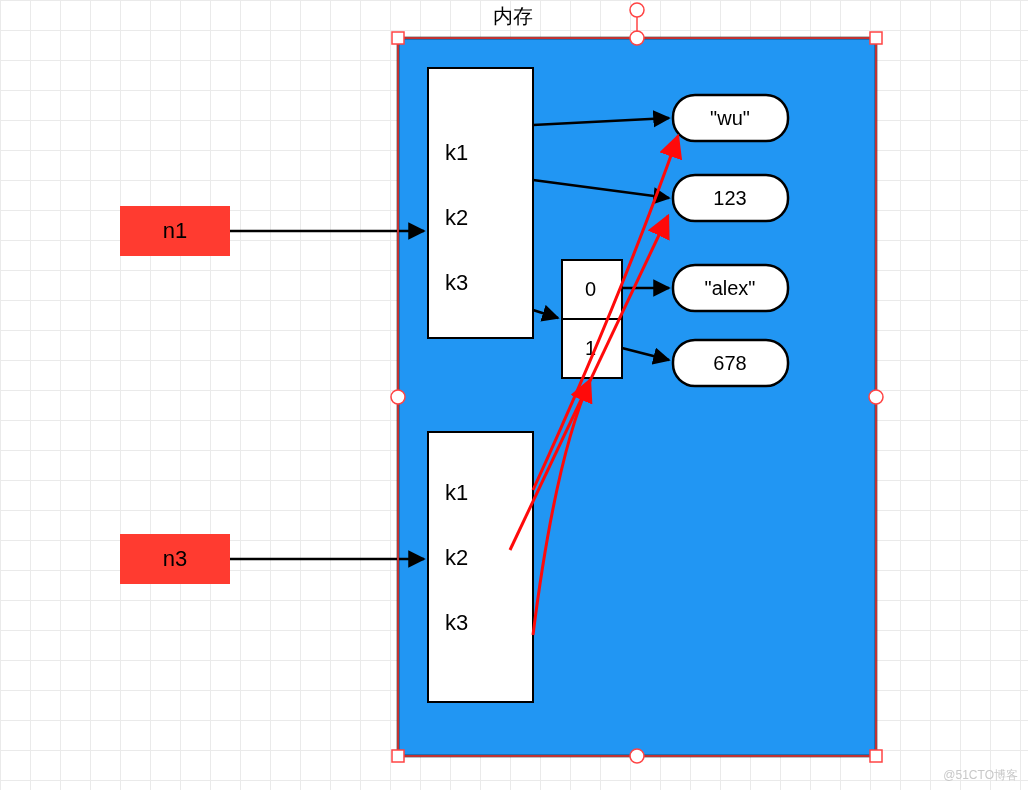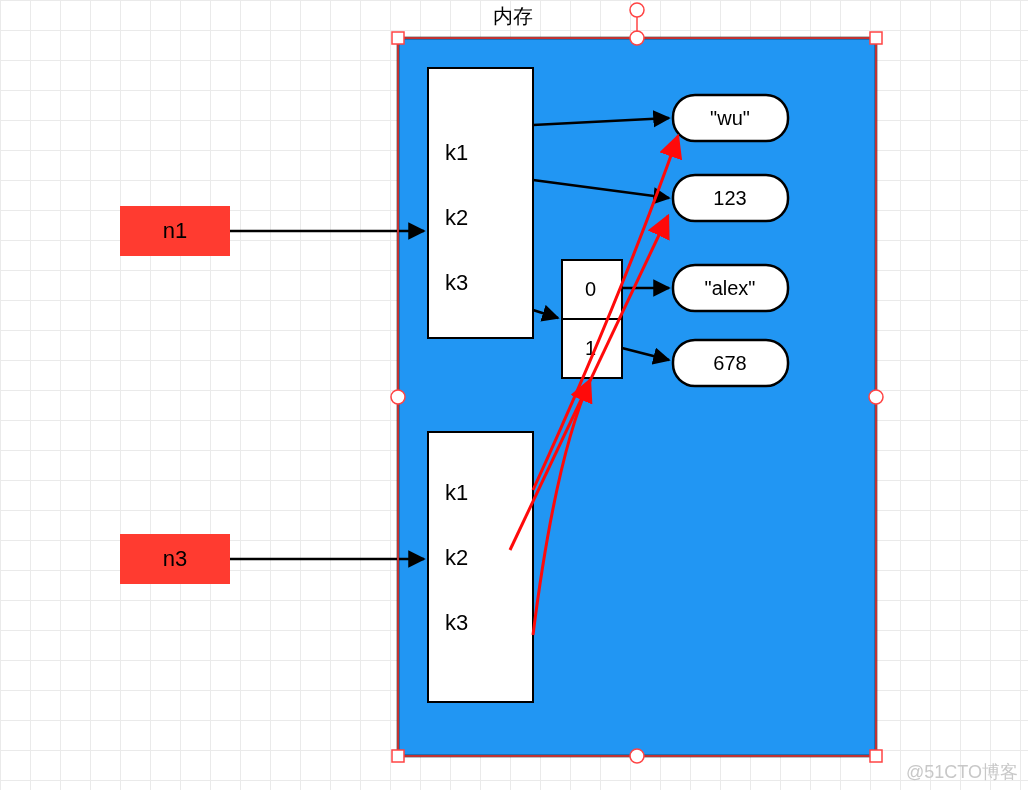--- a/index.html
+++ b/index.html
@@ -19,21 +19,21 @@
       linear-gradient(to right, #eaeaea 1px, transparent 1px),
       linear-gradient(to bottom, #eaeaea 1px, transparent 1px);
     background-size: 30px 30px;
   }
   svg { position: absolute; top: 0; left: 0; }
   .watermark {
     position: absolute;
     right: 10px;
     bottom: 6px;
     color: #c8c8c8;
-    font-size: 18px;
+    font-size: 12px;
   }
   text { font-family: Arial, sans-serif; }
 </style>
 </head>
 <body>
 
 <div class="canvas">
 
 <svg width="1028" height="790" viewBox="0 0 1028 790">
 

